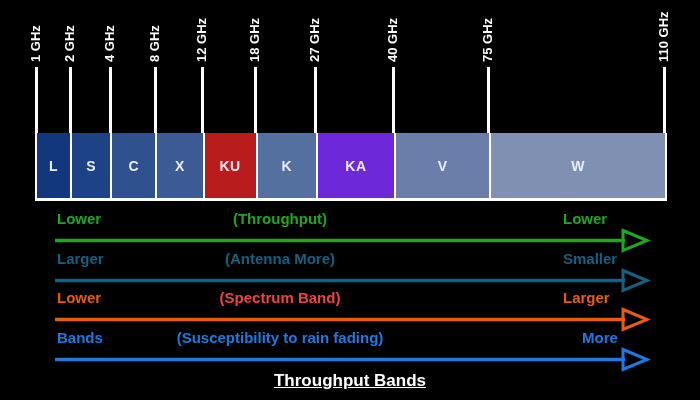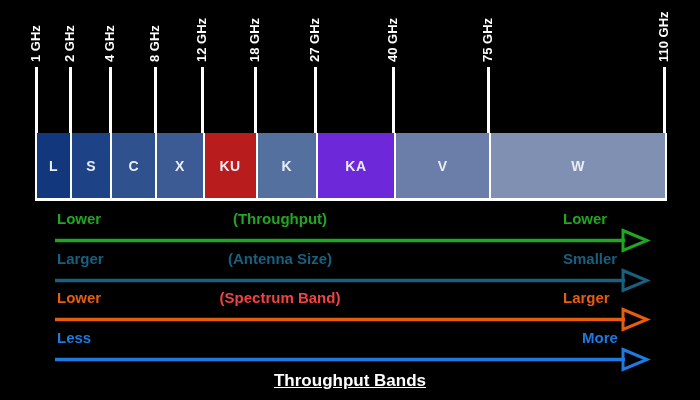--- a/index.html
+++ b/index.html
@@ -99,38 +99,39 @@
         <span class="alab l" style="color: rgb(33, 166, 33);">Lower</span>
         <span class="alab c" style="color: rgb(33, 166, 33);">(Throughput)</span>
         <span class="alab r" style="color: rgb(33, 166, 33);">Lower</span>
         <svg class="arr" width="598" height="27">
           <line x1="0" y1="13.5" x2="570" y2="13.5" stroke="#21a621" stroke-width="3.5"></line>
           <polygon points="568,3.5 592,13.5 568,23.5" fill="none" stroke="#21a621" stroke-width="3"></polygon>
         </svg>
       </div>
       <div class="arrow-row">
         <span class="alab l" style="color: rgb(23, 96, 128);">Larger</span>
-        <span class="alab c" style="color: rgb(23, 96, 128);">(Antenna Size)</span>
+        <span class="alab c" style="color: rgb(23, 96, 128);">(Antenna More)</span>
         <span class="alab r" style="color: rgb(23, 96, 128);">Smaller</span>
         <svg class="arr" width="598" height="27">
           <line x1="0" y1="13.5" x2="570" y2="13.5" stroke="#176080" stroke-width="3.5"></line>
           <polygon points="568,3.5 592,13.5 568,23.5" fill="none" stroke="#176080" stroke-width="3"></polygon>
         </svg>
       </div>
       <div class="arrow-row">
         <span class="alab l" style="color: rgb(229, 94, 15);">Lower</span>
         <span class="alab c" style="color: #ef4444;">(Spectrum Band)</span>
         <span class="alab r" style="color: rgb(229, 94, 15);">Larger</span>
         <svg class="arr" width="598" height="27">
           <line x1="0" y1="13.5" x2="570" y2="13.5" stroke="#e55e0f" stroke-width="3.5"></line>
           <polygon points="568,3.5 592,13.5 568,23.5" fill="none" stroke="#e55e0f" stroke-width="3"></polygon>
         </svg>
       </div>
       <div class="arrow-row">
-        <span class="alab l" style="color: rgb(30, 122, 222);">Less</span>
+        <span class="alab l" style="color: rgb(30, 122, 222);">Bands</span>
+        <span class="alab c" style="color: rgb(30, 122, 222);">(Susceptibility to rain fading)</span>
         <span class="alab r" style="color: rgb(30, 122, 222); margin-left: 19px;">More</span>
         <svg class="arr" width="598" height="27">
           <line x1="0" y1="13.5" x2="570" y2="13.5" stroke="#1e7ade" stroke-width="3.5"></line>
           <polygon points="568,3.5 592,13.5 568,23.5" fill="none" stroke="#1e7ade" stroke-width="3"></polygon>
         </svg>
       </div>
     </div>
   <div class="title">Throughput Bands</div>
 </div>
 

